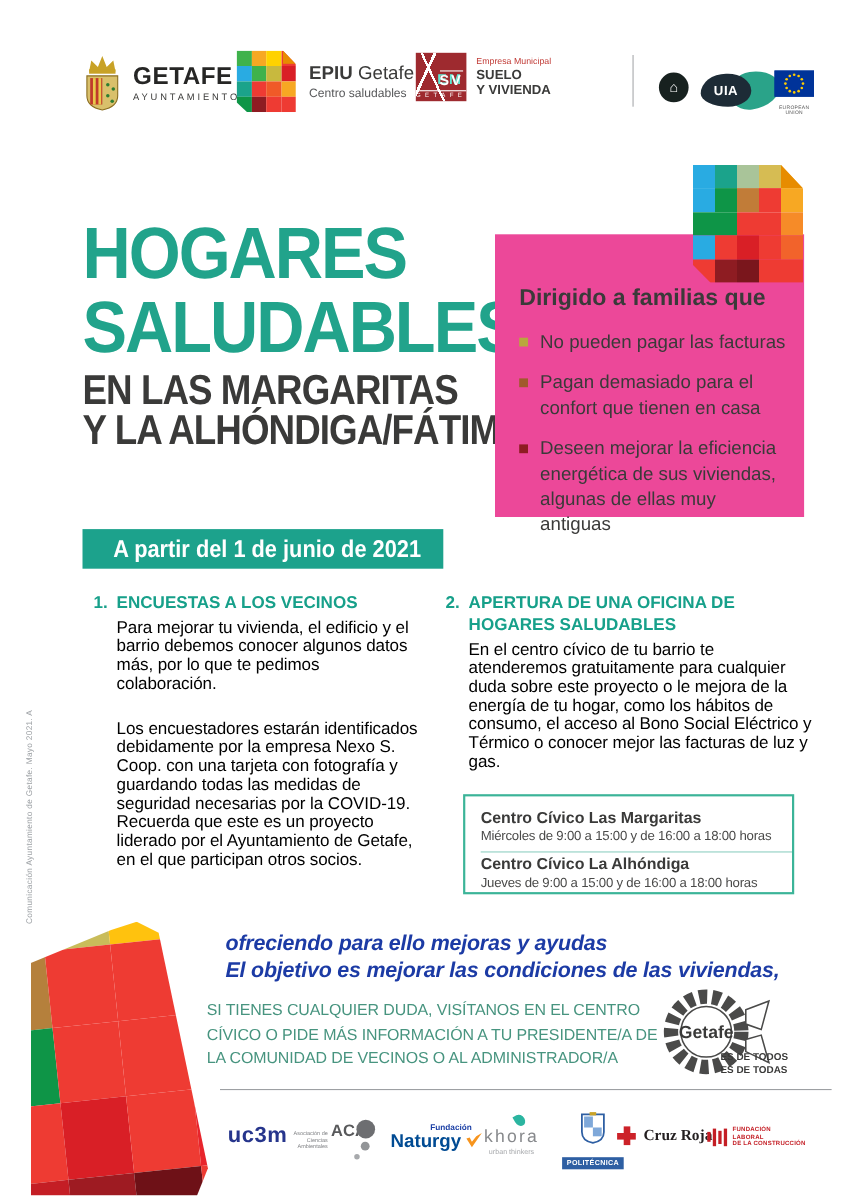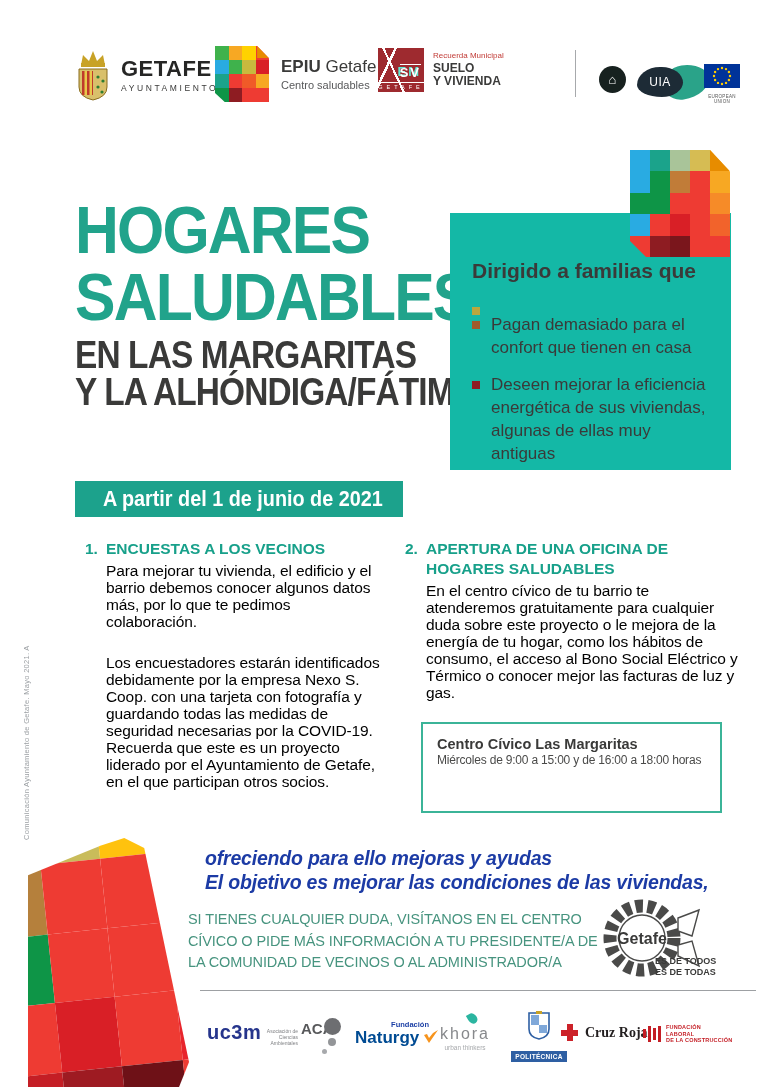--- a/index.html
+++ b/index.html
@@ -28,36 +28,36 @@
      color:#fff;font-size:5.5px;letter-spacing:4px;text-align:center;line-height:9px;}
   .emsv-l1{font-size:8px;color:#c13b36;margin-top:3px;}
   .emsv-l2{font-size:12px;font-weight:700;color:#3a3a39;line-height:13px;margin-top:2px;}
   .hdr-divider{left:575px;top:50px;width:1px;height:47px;background:#a7a9ac;}
   .circ-logo{left:599px;top:66px;width:27px;height:27px;border-radius:50%;background:#17211f;
      color:#fff;display:flex;align-items:center;justify-content:center;font-size:13px;}
   .uia{left:637px;top:62px;width:74px;height:40px;}
   .uia-teal{position:absolute;left:26px;top:3px;width:46px;height:34px;background:#2aa389;
      border-radius:45% 55% 60% 40%/55% 45% 55% 45%;transform:rotate(-8deg);}
   .uia-navy{position:absolute;left:0;top:5px;width:46px;height:30px;background:#1d2b36;
-     border-radius:50% 46% 46% 54%/60% 52% 48% 40%;color:#fff;font-weight:400;font-size:12px;
+     border-radius:50% 46% 46% 54%/60% 52% 48% 40%;color:#fff;font-weight:700;font-size:12px;
      display:flex;align-items:center;justify-content:center;letter-spacing:.5px;}
   .eu{left:702px;top:64px;width:40px;text-align:center;}
   .eu-flag{width:36px;height:24px;background:#003399;margin:0 auto;}
   .eu-label{font-size:4.5px;color:#555;margin-top:2px;letter-spacing:.3px;}
 
   
   .hero-title{left:75px;top:197px;font-size:66px;line-height:67px;font-weight:700;
      color:#21a38b;letter-spacing:-2px;}
   .hero-title .cond{transform:scaleX(.92);}
   .hero-sub{left:75px;top:337px;font-size:38px;line-height:37px;font-weight:700;
      color:#3a3a39;letter-spacing:-1px;}
   .hero-sub .cond{transform:scaleX(.88);}
 
   
-  .panel{left:450px;top:213px;width:281px;height:257px;background:#14b8a6;}
+  .panel{left:450px;top:213px;width:281px;height:257px;background:#ec4899;}
   .panel-head{position:absolute;left:22px;top:46px;font-size:21px;font-weight:700;color:#3a3a39;}
   .panel-list{position:absolute;left:22px;top:86px;width:243px;margin:0;padding:0;list-style:none;}
   .panel-list li{position:relative;padding-left:19px;margin-bottom:14px;font-size:17px;line-height:23px;color:#3a3a39;}
   .marker{position:absolute;left:0;top:8px;width:8px;height:8px;}
 
   
   .cube{left:630px;top:150px;width:100px;height:107px;}
   .cube-grid{position:absolute;inset:0;display:grid;
      clip-path:polygon(0 0,80% 0,100% 20%,100% 100%,16% 100%,0 85%);}
   .cube-fold{position:absolute;left:80%;top:0;width:20%;height:20%;background:#e78c00;
@@ -185,21 +185,21 @@
   </div>
 
   <div class="abs emsv">
     <div class="emsv-box">
       <div class="emsv-diag"></div>
       <div class="emsv-em">EM</div>
       <div class="emsv-sv">SV</div>
       <div class="emsv-strip">GETAFE</div>
     </div>
     <div>
-      <div class="emsv-l1">Recuerda Municipal</div>
+      <div class="emsv-l1">Empresa Municipal</div>
       <div class="emsv-l2">SUELO</div>
       <div class="emsv-l2" style="margin-top:0">Y VIVIENDA</div>
     </div>
   </div>
 
   <div class="abs hdr-divider"></div>
   <div class="abs circ-logo">⌂</div>
   <div class="abs uia">
     <div class="uia-teal"></div>
     <div class="uia-navy">UIA</div>
@@ -232,20 +232,21 @@
   <div class="abs hero-sub">
     <span class="cond">EN LAS MARGARITAS</span><br>
     <span class="cond">Y LA ALHÓNDIGA/FÁTIMA</span>
   </div>
 
   <div class="abs panel">
     <div class="panel-head">Dirigido a familias que</div>
     <ul class="panel-list">
       <li>
         <span class="marker" style="background: rgb(185, 167, 62);"></span>
+        <span>No pueden pagar las facturas</span>
       </li>
       <li>
         <span class="marker" style="background: rgb(160, 90, 44);"></span>
         <span>Pagan demasiado para el confort que tienen en casa</span>
       </li>
       <li>
         <span class="marker" style="background: rgb(142, 28, 34);"></span>
         <span>Deseen mejorar la eficiencia energética de sus viviendas, algunas de ellas muy antiguas</span>
       </li>
     </ul>
@@ -300,20 +301,24 @@
       <span class="sec-num">2.</span>
       <span>APERTURA DE UNA OFICINA DE HOGARES SALUDABLES</span>
     </div>
     <div class="body-p">En el centro cívico de tu barrio te atenderemos gratuitamente para cualquier duda sobre este proyecto o le mejora de la energía de tu hogar, como los hábitos de consumo, el acceso al Bono Social Eléctrico y Térmico o conocer mejor las facturas de luz y gas.</div>
   </div>
 
   <div class="abs sched">
     <div class="sched-item">
       <div class="sched-name">Centro Cívico Las Margaritas</div>
       <div class="sched-hours">Miércoles de 9:00 a 15:00 y de 16:00 a 18:00 horas</div>
+    </div>
+    <div class="sched-item">
+      <div class="sched-name">Centro Cívico La Alhóndiga</div>
+      <div class="sched-hours">Jueves de 9:00 a 15:00 y de 16:00 a 18:00 horas</div>
     </div>
   </div>
 
   <div class="abs fmosaic">
     <div class="fmosaic-grid" style="grid-template-columns: repeat(4, 1fr);">
         <div style="background: rgb(157, 191, 139);"></div>
         <div style="background: rgb(201, 188, 90);"></div>
         <div style="background: rgb(255, 194, 14);"></div>
         <div style="background: rgb(247, 160, 29);"></div>
         <div style="background: rgb(181, 128, 60);"></div>

